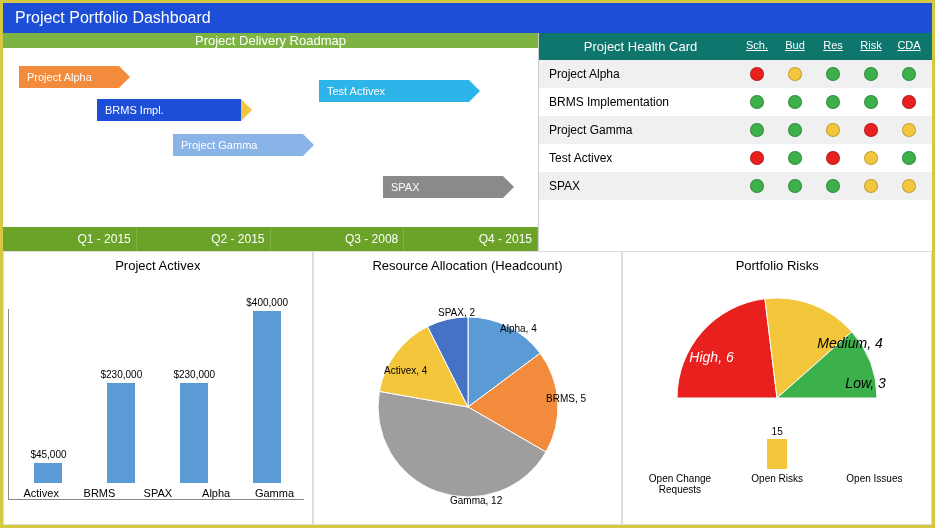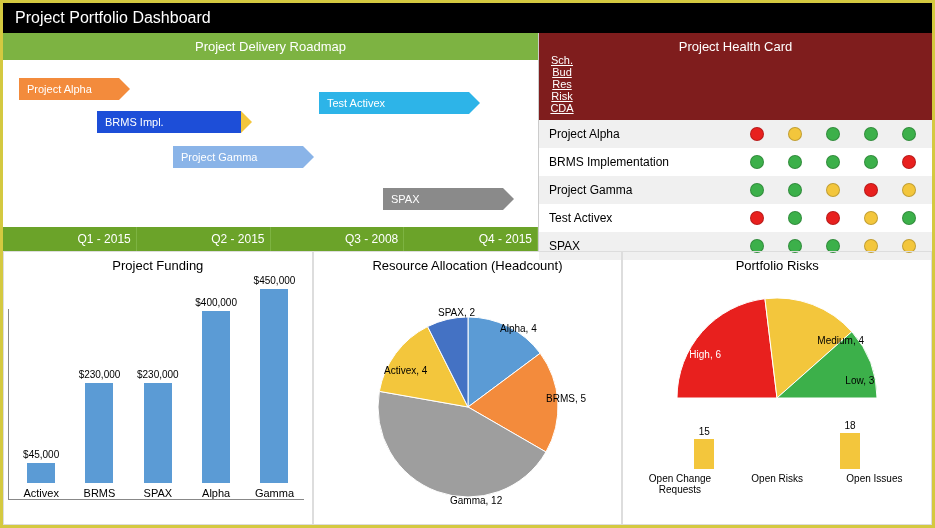--- a/index.html
+++ b/index.html
@@ -1,41 +1,41 @@
 <!DOCTYPE html>
 <html><head>
   <meta charset="utf-8">
   <style>
     * { box-sizing: border-box; margin: 0; padding: 0; }
     body { font-family: Arial, sans-serif; width: 935px; height: 528px; border: 3px solid #d4c940; background: #fff; }
     
-    .header { background: #000000; color: #fff; padding: 6px 12px; font-size: 16px; }
+    .header { background: #1d4ed8; color: #fff; padding: 6px 12px; font-size: 16px; }
     
     .top-section { display: flex; height: 218px; }
     
     .roadmap { flex: 0 0 536px; display: flex; flex-direction: column; border-right: 1px solid #ccc; }
-    .roadmap-header { background: #7db342; color: #fff; text-align: center; padding: 6px; font-size: 13px; }
+    .roadmap-header { background: #7db342; color: #fff; text-align: center; font-size: 13px; }
     .gantt-area { flex: 1; position: relative; background: #fff; }
     .gantt-bar { position: absolute; height: 22px; color: #fff; font-size: 11px; display: flex; align-items: center; padding-left: 8px; }
     .gantt-bar::after { content: ''; position: absolute; right: -11px; top: 0; border-top: 11px solid transparent; border-bottom: 11px solid transparent; border-left: 11px solid currentColor; }
     .bar-alpha { background: #f38b3c; color: #f38b3c; top: 18px; left: 16px; width: 100px; }
     .bar-alpha span { color: #fff; }
     .bar-brms { background: #1d4ed8; color: #f3c63c; top: 51px; left: 94px; width: 144px; }
     .bar-brms span { color: #fff; }
     .bar-gamma { background: #8ab4e8; color: #8ab4e8; top: 86px; left: 170px; width: 130px; }
     .bar-gamma span { color: #fff; }
     .bar-activex { background: #2db4e8; color: #2db4e8; top: 32px; left: 316px; width: 150px; }
     .bar-activex span { color: #fff; }
     .bar-spax { background: #8a8a8a; color: #8a8a8a; top: 128px; left: 380px; width: 120px; }
     .bar-spax span { color: #fff; }
     .quarters { display: flex; background: #6ba329; }
     .q { flex: 1; text-align: right; color: #fff; font-size: 12px; padding: 5px; border-right: 1px solid #7db342; }
     
     .healthcard { flex: 1; display: flex; flex-direction: column; }
-    .hc-header { background: #7f1d1d; display: flex; padding: 6px 4px; flex-direction: column; }
+    .hc-header { background: #0f766e; display: flex; padding: 6px 4px; }
     .hc-head-title { flex: 1; color: #fff; font-size: 13px; text-align: center; }
     .hc-col-head { width: 38px; color: #fff; font-size: 11px; text-align: center; text-decoration: underline; }
     .hc-rows { flex: 1; }
     .hc-row { display: flex; align-items: center; padding: 4px; height: 28px; }
     .hc-row:nth-child(odd) { background: #f0f0f0; }
     .hc-row-name { flex: 1; font-size: 12px; padding-left: 6px; }
     .dot { width: 14px; height: 14px; border-radius: 50%; margin: 0 12px; border: 1px solid rgba(0,0,0,0.2); }
     .red { background: #e8201e; } .yellow { background: #f3c63c; } .green { background: #3cb04a; }
     
     .bottom-section { display: flex; height: 274px; }
@@ -56,21 +56,21 @@
     .pie-container { flex: 1; display: flex; align-items: center; justify-content: center; position: relative; }
     
     .risks { flex: 1; display: flex; flex-direction: column; padding: 4px 8px; }
     .gauge-wrap { height: 130px; position: relative; display: flex; justify-content: center; }
     .risk-bars { display: flex; justify-content: space-around; align-items: flex-end; height: 50px; margin-top: 6px; }
     .rb-col { display: flex; flex-direction: column; align-items: center; width: 80px; }
     .rb-val { font-size: 10px; }
     .rb-rect { width: 20px; background: #f3c63c; margin-top: 2px; }
     .rb-lbls { display: flex; justify-content: space-around; font-size: 10px; text-align: center; margin-top: 4px; }
     .rb-lbl { width: 80px; }
-    .gauge-label{position:absolute;font-size:10px;white-space:nowrap;}
+    .gauge-label{position:absolute;font-size:14px;white-space:nowrap;font-style:italic;}
   </style>
 </head>
 <body>
 
 <div class="header">Project Portfolio Dashboard</div>
 
 <div class="top-section">
   <div class="roadmap">
     <div class="roadmap-header">Project Delivery Roadmap</div>
     <div class="gantt-area">
@@ -147,44 +147,40 @@
           <div class="dot green"></div>
           <div class="dot yellow"></div>
           <div class="dot yellow"></div>
         </div>
       </div>
   </div>
 </div>
 
 <div class="bottom-section">
   <div class="panel">
-    <div class="panel-title">Project Funding</div>
+    <div class="panel-title">Project Activex</div>
     <div class="funding-chart">
       <div class="y-axis"></div>
         <div class="x-axis"></div>
       <div class="bars" id="fund-bars">
           <div class="bar-col">
             <div class="bar-val">$45,000</div>
             <div class="bar-rect" style="height: 20px;"></div>
           </div>
           <div class="bar-col">
             <div class="bar-val">$230,000</div>
             <div class="bar-rect" style="height: 100px;"></div>
           </div>
           <div class="bar-col">
             <div class="bar-val">$230,000</div>
             <div class="bar-rect" style="height: 100px;"></div>
           </div>
           <div class="bar-col">
             <div class="bar-val">$400,000</div>
             <div class="bar-rect" style="height: 172px;"></div>
-          </div>
-          <div class="bar-col">
-            <div class="bar-val">$450,000</div>
-            <div class="bar-rect" style="height: 194px;"></div>
           </div>
         </div>
       <div class="bar-lbls" id="fund-lbls">
           <div class="bar-lbl">Activex</div>
           <div class="bar-lbl">BRMS</div>
           <div class="bar-lbl">SPAX</div>
           <div class="bar-lbl">Alpha</div>
           <div class="bar-lbl">Gamma</div>
         </div>
     </div>
@@ -219,24 +215,20 @@
           </svg>
         <div class="gauge-label" style="left:58px;top:66px;color:#fff">High, 6</div>
         <div class="gauge-label" style="left:186px;top:52px">Medium, 4</div>
         <div class="gauge-label" style="left:214px;top:92px">Low, 3</div>
       </div>
       <div class="risk-bars" id="risk-bars">
           <div class="rb-col">
             <div class="rb-val">15</div>
             <div class="rb-rect" style="height: 30px;"></div>
           </div>
-          <div class="rb-col">
-            <div class="rb-val">18</div>
-            <div class="rb-rect" style="height: 36px;"></div>
-          </div>
         </div>
       <div class="rb-lbls" id="risk-lbls">
           <div class="rb-lbl">Open Change Requests</div>
           <div class="rb-lbl">Open Risks</div>
           <div class="rb-lbl">Open Issues</div>
         </div>
     </div>
   </div>
 </div>
 

